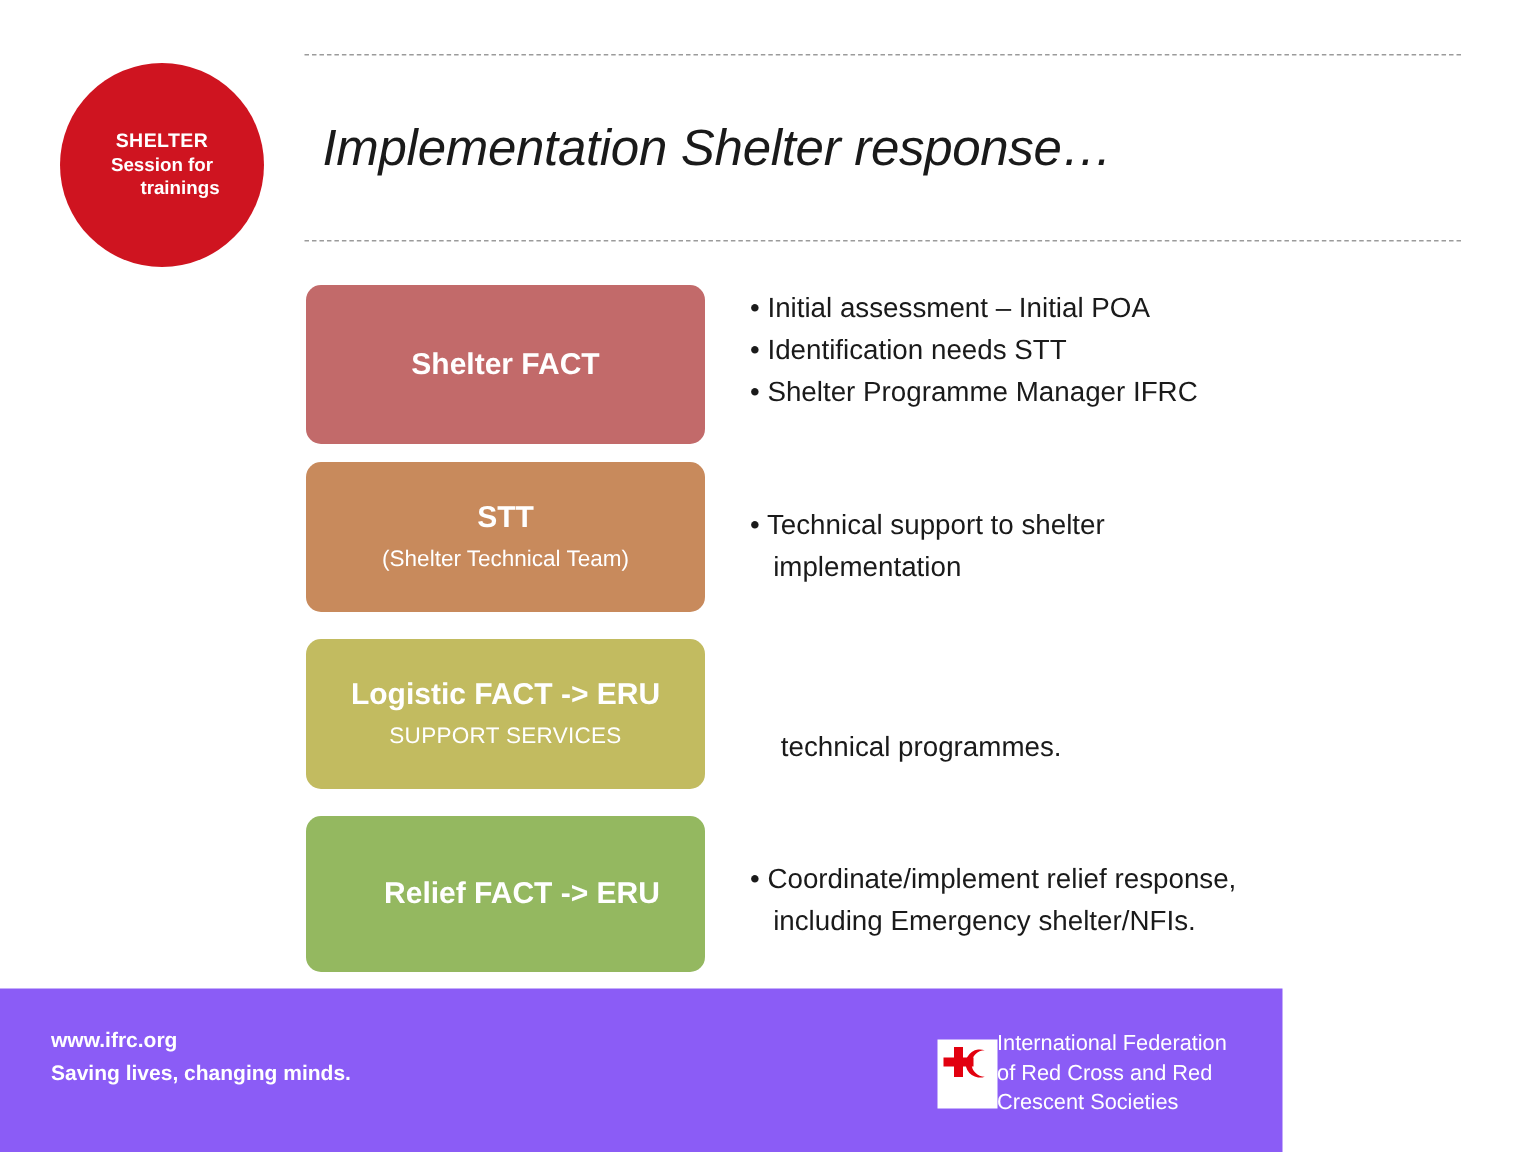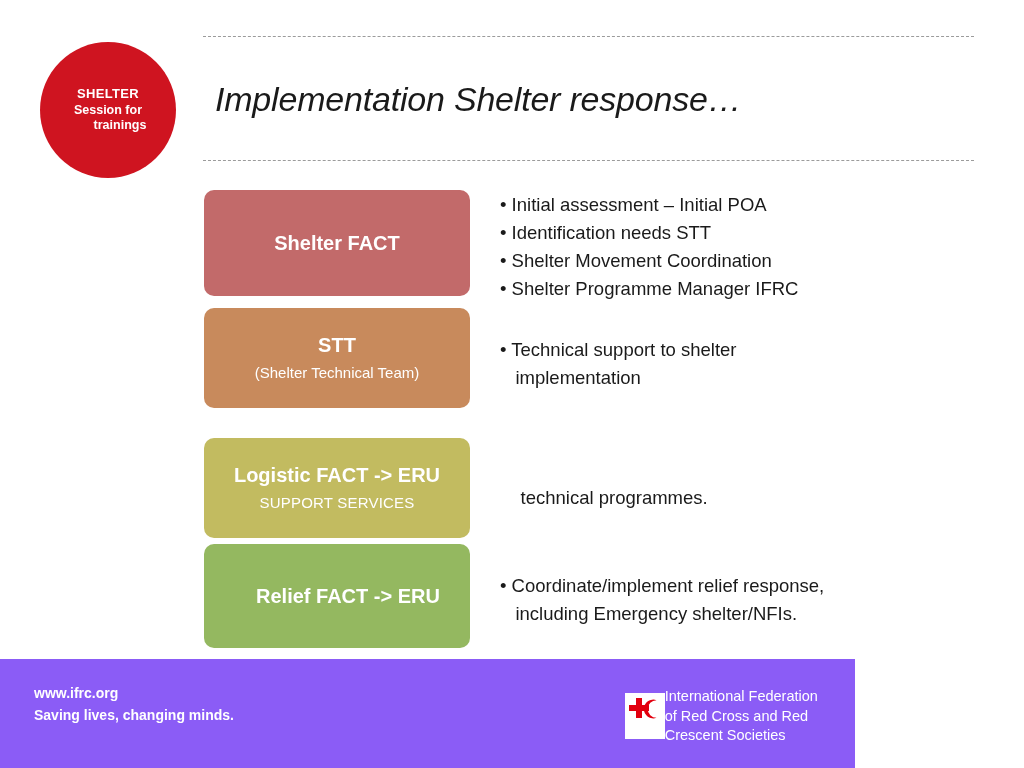--- a/index.html
+++ b/index.html
@@ -201,38 +201,37 @@
 
 <div class="rows">
 
   <div class="row" style="top:0px;">
     <div class="box" style="top:0px;height:106px;background:#c26a6a;">
       <div class="main">Shelter FACT</div>
     </div>
     <div class="bullets" style="left:500px;top:1px;">
       <div class="b">• Initial assessment – Initial POA</div>
       <div class="b">• Identification needs STT</div>
-      <div class="b">• Shelter Movement Coordination</div>
       <div class="b">• Shelter Programme Manager IFRC</div>
     </div>
   </div>
 
   <div class="row" style="top:118px;">
     <div class="box" style="top:0px;height:100px;background:#c88a5c;">
       <div class="main">STT</div>
       <div class="sub">(Shelter Technical Team)</div>
     </div>
     <div class="bullets" style="left:500px;top:28px;">
       <div class="b">• Technical support to shelter</div>
       <div class="b">   implementation</div>
     </div>
   </div>
 
   <div class="row" style="top:236px;">
-    <div class="box" style="top:12px;height:100px;background:#c2bb60;">
+    <div class="box" style="top:0px;height:100px;background:#c2bb60;">
       <div class="main">Logistic FACT -&gt; ERU</div>
       <div class="sub caps">SUPPORT  SERVICES</div>
     </div>
     <div class="bullets" style="left:500px;top:58px;">
       <div class="b">    technical programmes.</div>
     </div>
   </div>
 
   <div class="row" style="top:354px;">
     <div class="box" style="top:0px;height:104px;background:#94b860;padding-left:36px;">

